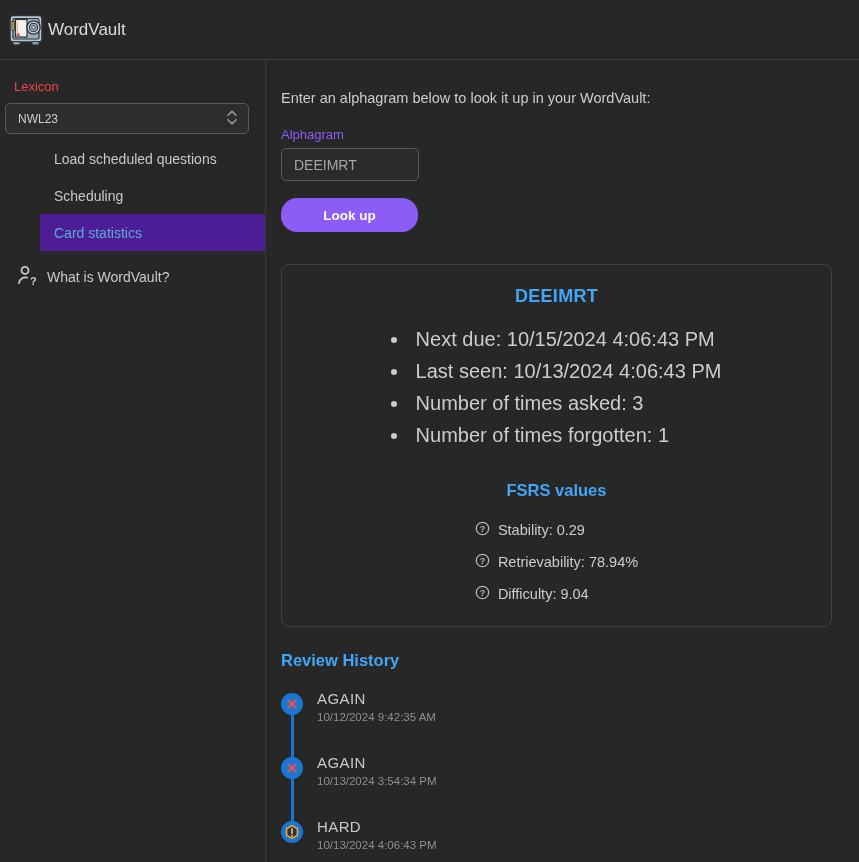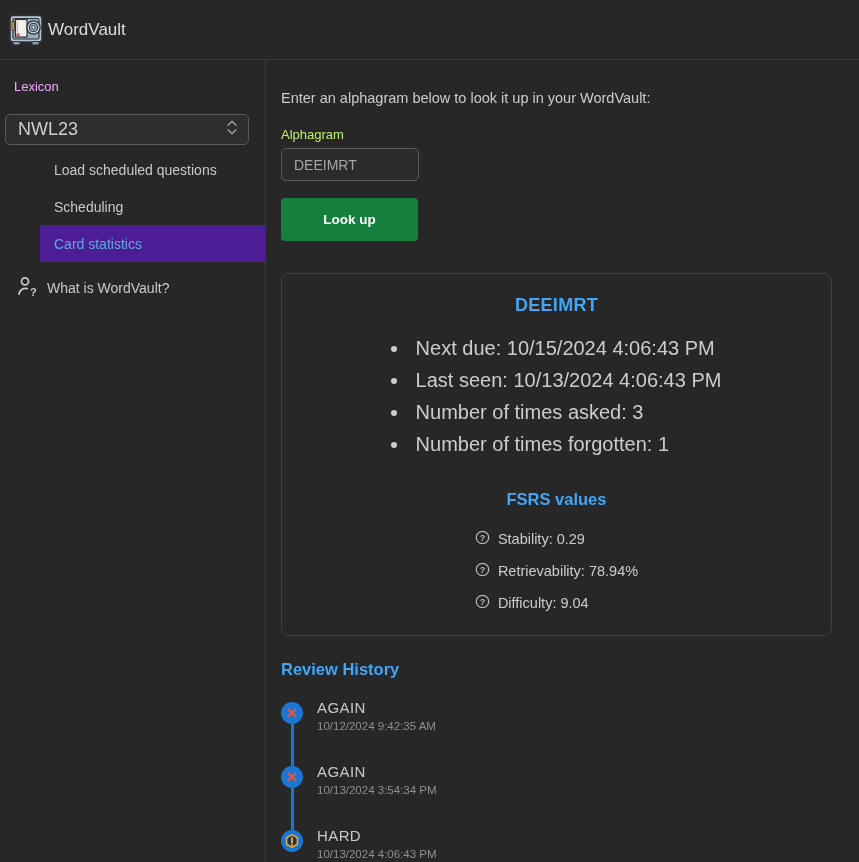--- a/index.html
+++ b/index.html
@@ -16,51 +16,51 @@
   }
   .logo-box { width:36px; height:36px; display:flex; align-items:center; justify-content:center; }
   .app-title { margin-left:4px; font-size:17px; color:#dcdcdc; }
 
   
   .layout { display:flex; height:802px; }
   .sidebar {
     width:266px; min-width:266px; border-right:1px solid #3a3a3a;
     padding-top:19px;
   }
-  .lexicon-label { padding-left:14px; font-size:13px; color:#f0abfc; margin-bottom:20px; }
+  .lexicon-label { padding-left:14px; font-size:13px; color:#ef4444; margin-bottom:9px; }
   .select {
     margin:0 0 6px 5px; width:244px; height:31px;
     background:#2d2d2d; border:1px solid #5a5a5a; border-radius:5px;
     display:flex; align-items:center; justify-content:space-between;
-    padding:0 10px 0 12px; color:#cfcfcf; font-size:18px; cursor:pointer;
+    padding:0 10px 0 12px; color:#cfcfcf; font-size:12px; cursor:pointer;
   }
   .nav-item {
     height:37px; display:flex; align-items:center; padding-left:14px;
     font-size:14px; color:#c9c9c9; cursor:pointer;margin-left:40px;
   }
   .nav-item.active { background:#4c1d95; color:#5fa8dd; }
   .help-row {
     margin-top:8px; height:36px; display:flex; align-items:center;
     padding-left:16px; font-size:14px; color:#c9c9c9; gap:8px; cursor:pointer;
   }
 
   
   .main { flex:1; padding:18px 0 0 15px; }
   .instruction { margin:12px 0 21px 0; font-size:14.5px; color:#cccccc; }
-  .field-label { display:block; font-size:13px; color:#bef264; margin-bottom:6px; }
+  .field-label { display:block; font-size:13px; color:#8b5cf6; margin-bottom:6px; }
   .alpha-input {
     width:138px; height:33px; background:#2b2b2b;
     border:1px solid #5a5a5a; border-radius:5px;
     color:#a6a6a6; font-size:14px; padding:0 12px;
     font-family:"Liberation Sans", sans-serif;
   }
   .lookup-btn {
-    display:block; margin-top:17px; width:137px; height:43px;
-    background:#15803d; color:#ffffff; font-weight:bold; font-size:13.5px;
-    border:none; border-radius:4px; cursor:pointer;
+    display:block; margin-top:17px; width:137px; height:34px;
+    background:#8b5cf6; color:#ffffff; font-weight:bold; font-size:13.5px;
+    border:none; border-radius:16px; cursor:pointer;
     font-family:"Liberation Sans", sans-serif;
   }
 
   
   .card {
     margin-top:32px; width:551px;
     border:1px solid #404040; border-radius:8px;
     padding:21px 0 23px 0;
   }
   .card-title { margin:0; text-align:center; color:#42a5f5; font-size:18px; font-weight:bold; letter-spacing:.3px; }

